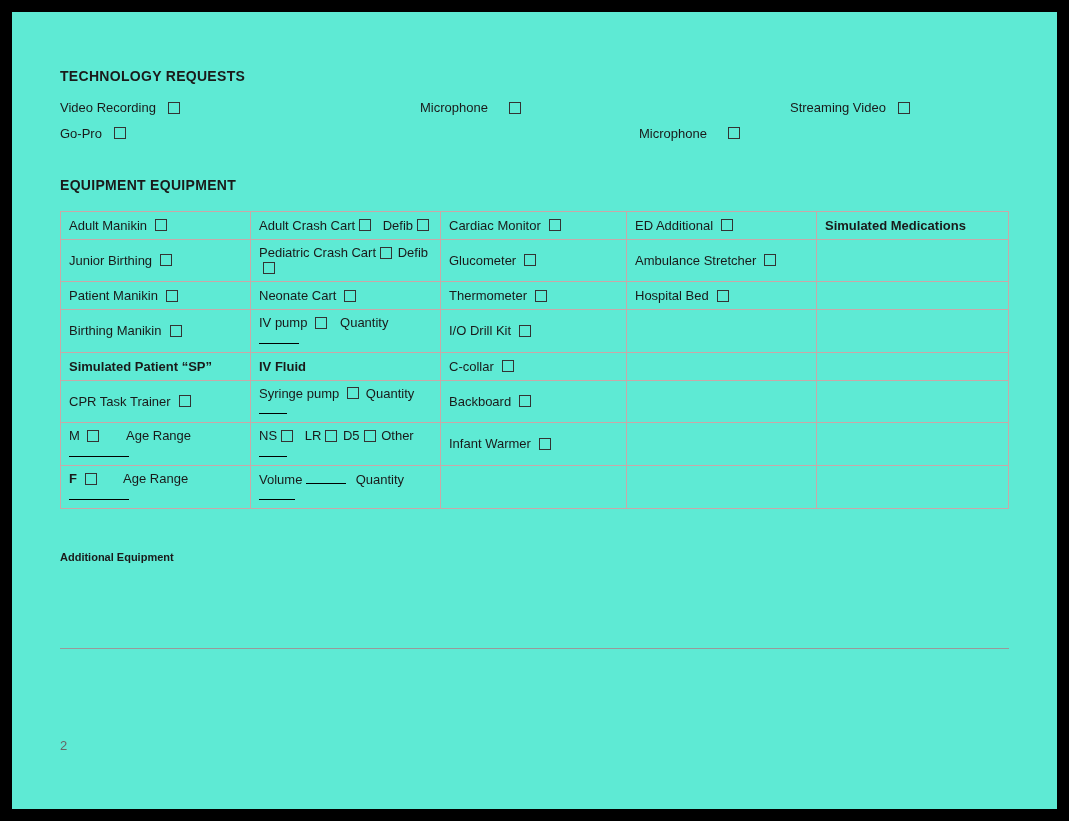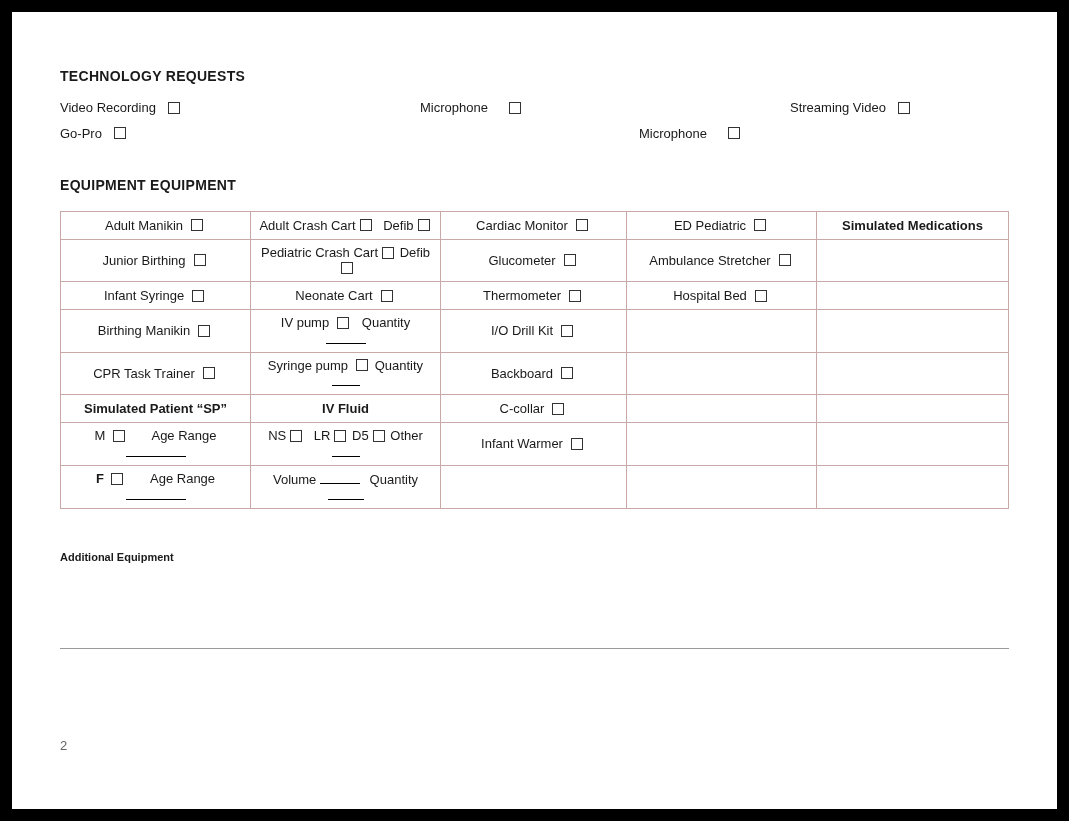--- a/index.html
+++ b/index.html
@@ -5,21 +5,21 @@
   html,body{margin:0;padding:0;}
   body{
     background:#000;
     width:1069px;
     height:821px;
     font-family:"Segoe UI",Arial,sans-serif;
     font-size:13px;
     color:#1a1a1a;
   }
   .page{
-    background:#ffffff;
+    background:#5eead4;
     position:absolute;
     left:12px; right:12px; top:12px; bottom:12px;
     box-sizing:border-box;
     padding:56px 48px 40px 48px;
   }
   .section-title{
     font-weight:600;
     font-size:14px;
     letter-spacing:0.3px;
     margin-bottom:16px;
@@ -43,21 +43,20 @@
   .blank{
     display:inline-block;
     border-bottom:1px solid #000;
     height:12px;
     vertical-align:baseline;
   }
   table.equip{
     border-collapse:collapse;
     width:100%;
     margin-top:18px;
-    text-align:center;
   }
   table.equip td{
     border:1px solid #c9a8a8;
     padding:5px 8px;
     font-size:13px;
     vertical-align:middle;
     height:17px;
   }
   table.equip td.bold{font-weight:700;}
   .col-a{width:190px;}
@@ -129,63 +128,63 @@
         <col class="col-d">
         <col class="col-e">
     </colgroup>
 
     <tbody>
         <tr>
       <td><span>Adult Manikin</span><span class="cbox"></span></td>
       <td><span>Adult Crash Cart</span><span class="cbox tight"></span>
           <span class="gap"></span><span>Defib</span><span class="cbox tight"></span></td>
       <td><span>Cardiac Monitor</span><span class="cbox"></span></td>
-      <td><span>ED Pediatric</span><span class="cbox"></span></td>
+      <td><span>ED Additional</span><span class="cbox"></span></td>
       <td class="bold"><span>Simulated Medications</span></td>
     </tr>
 
     <tr>
       <td><span>Junior Birthing</span><span class="cbox"></span></td>
       <td><span>Pediatric Crash Cart</span><span class="cbox tight"></span>
           <span>Defib</span><span class="cbox tight"></span></td>
       <td><span>Glucometer</span><span class="cbox"></span></td>
       <td><span>Ambulance Stretcher</span><span class="cbox"></span></td>
       <td></td>
     </tr>
 
     <tr>
-      <td><span>Infant Syringe</span><span class="cbox"></span></td>
+      <td><span>Patient Manikin</span><span class="cbox"></span></td>
       <td><span>Neonate Cart</span><span class="cbox"></span></td>
       <td><span>Thermometer</span><span class="cbox"></span></td>
       <td><span>Hospital Bed</span><span class="cbox"></span></td>
       <td></td>
     </tr>
 
     <tr>
       <td><span>Birthing Manikin</span><span class="cbox"></span></td>
       <td><span>IV pump</span><span class="cbox"></span>
           <span class="gap"></span><span>Quantity</span> <span class="blank" style="width:40px;"></span></td>
       <td><span>I/O Drill Kit</span><span class="cbox"></span></td>
       <td></td>
       <td></td>
     </tr>
 
     <tr>
+      <td class="bold"><span>Simulated Patient  “SP”</span></td>
+      <td class="bold"><span>IV Fluid</span></td>
+      <td><span>C-collar</span><span class="cbox"></span></td>
+      <td></td>
+      <td></td>
+    </tr>
+
+    <tr>
       <td><span>CPR Task Trainer</span><span class="cbox"></span></td>
       <td><span>Syringe pump</span><span class="cbox"></span>
           <span>Quantity</span> <span class="blank" style="width:28px;"></span></td>
       <td><span>Backboard</span><span class="cbox"></span></td>
-      <td></td>
-      <td></td>
-    </tr>
-
-    <tr>
-      <td class="bold"><span>Simulated Patient  “SP”</span></td>
-      <td class="bold"><span>IV Fluid</span></td>
-      <td><span>C-collar</span><span class="cbox"></span></td>
       <td></td>
       <td></td>
     </tr>
 
     <tr>
       <td><span>M</span>
           <span class="cbox tight"></span>
           <span style="display:inline-block;width:18px;"></span>
           <span>Age Range</span> <span class="blank" style="width:60px;"></span></td>
       <td><span>NS</span><span class="cbox tight"></span>

